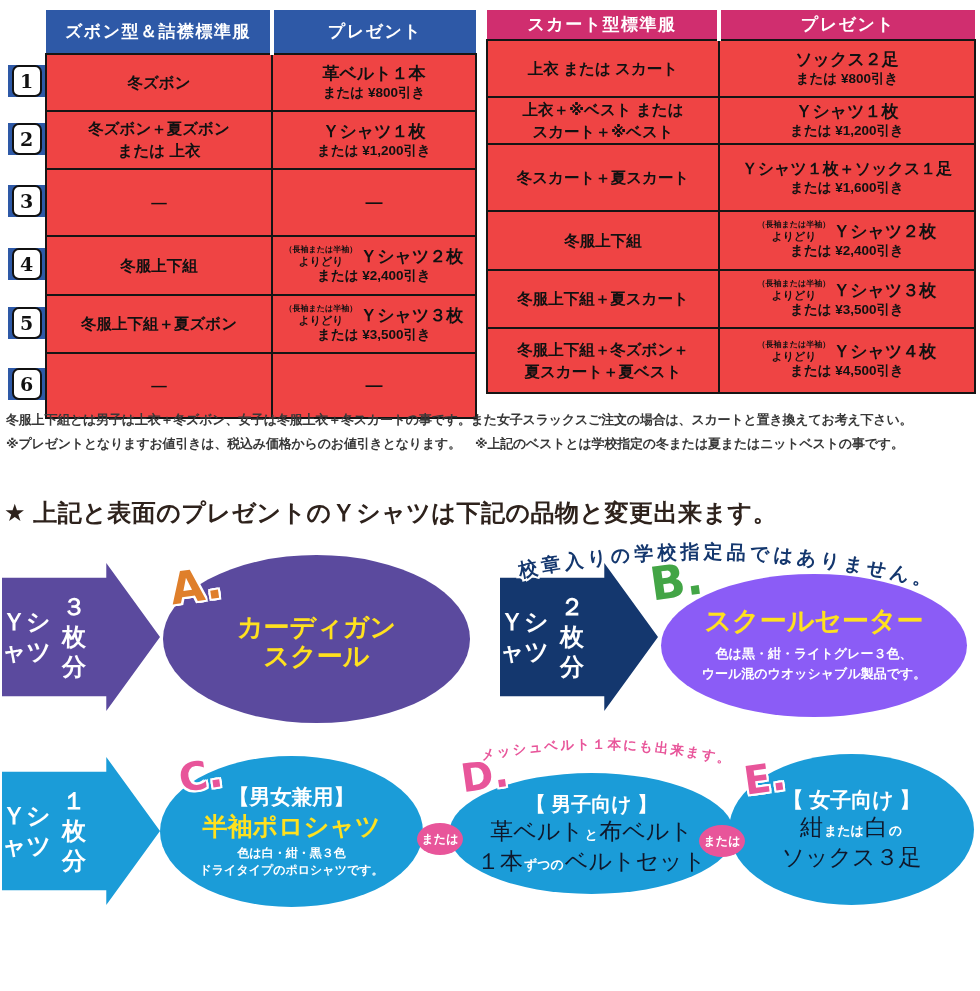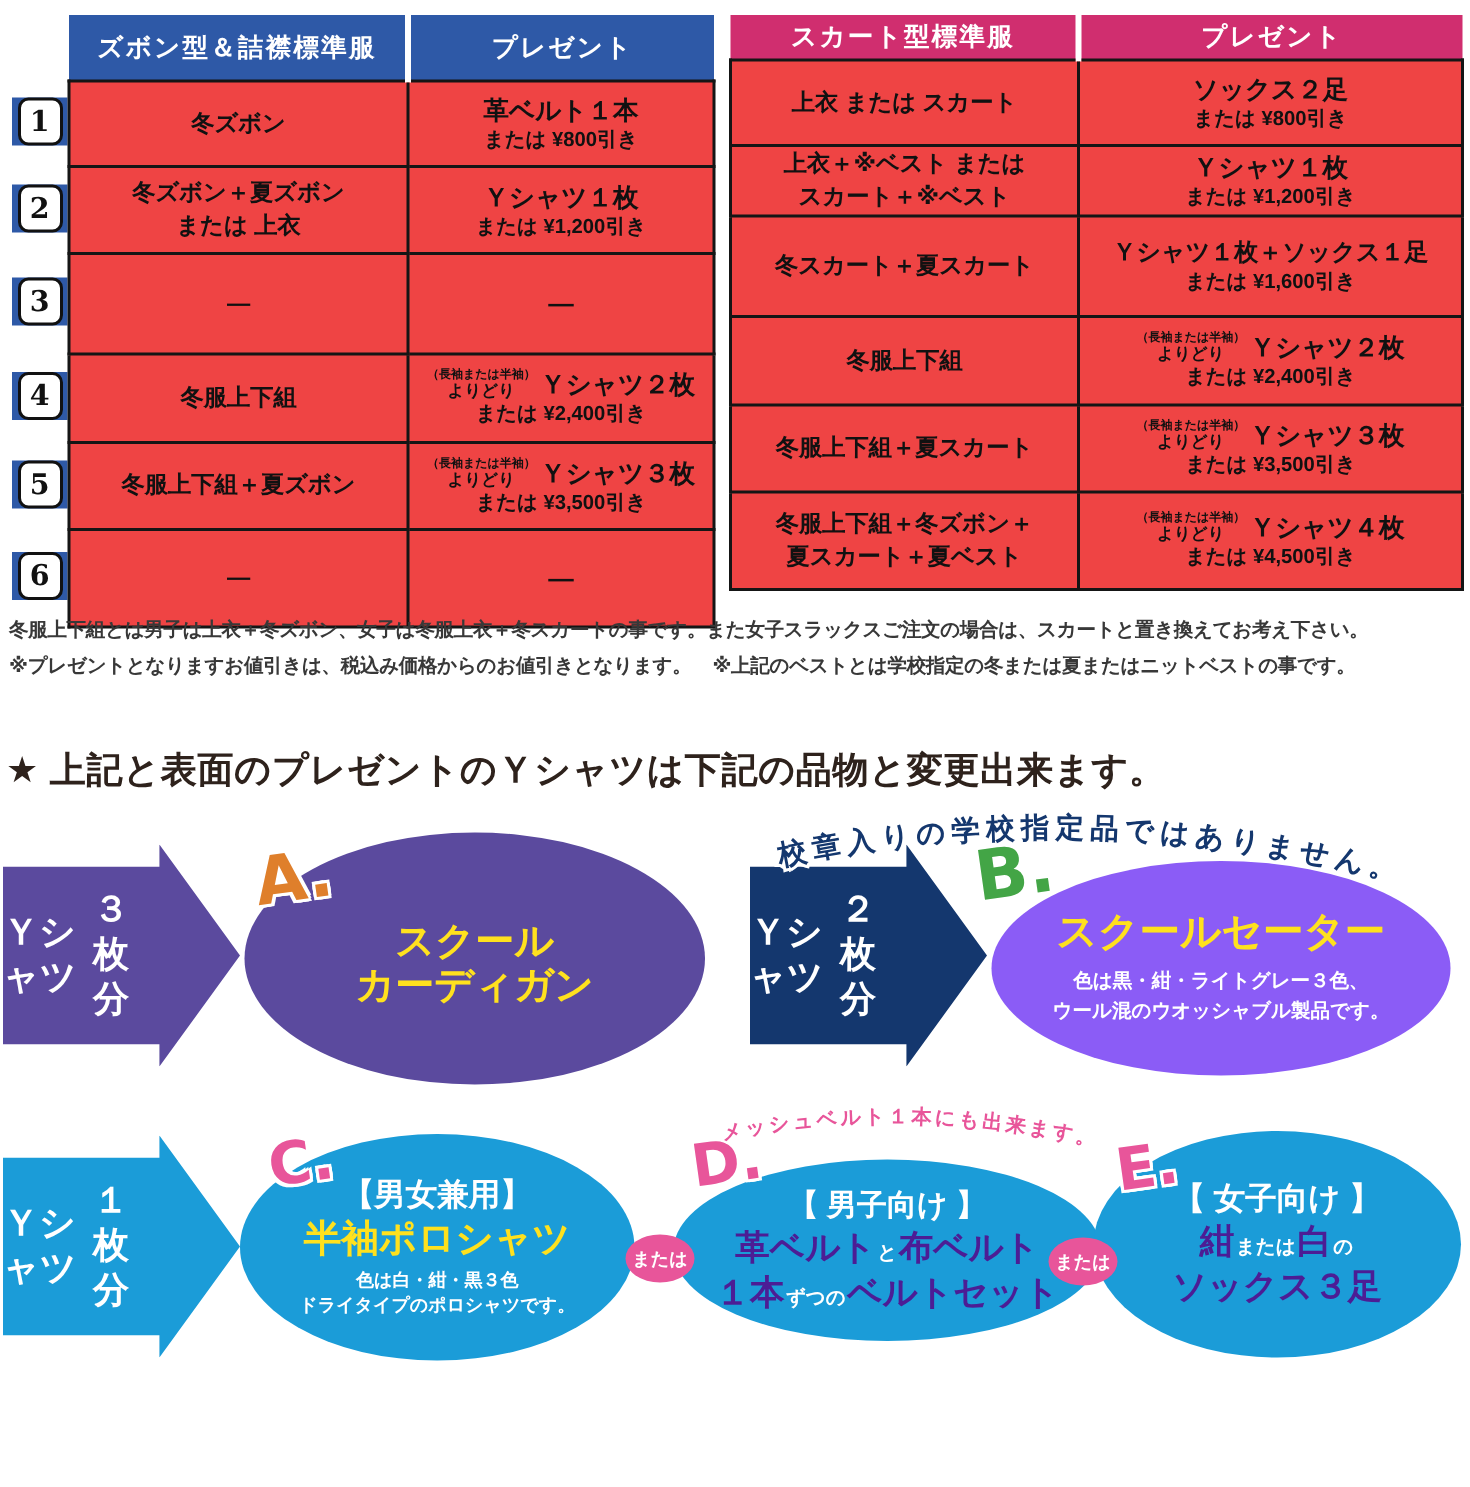--- a/index.html
+++ b/index.html
@@ -55,21 +55,21 @@
   .ov-title{color:#ffe11e;font-weight:900;}
   .ov-body{color:#fff;font-weight:bold;}
   .ov-tag{color:#fff;font-weight:900;font-size:21px;line-height:1.3;}
   #oval-a .ov-title{font-size:26px;line-height:1.1;margin-top:6px;}
   #oval-a .ov-body{font-size:12.5px;line-height:1.45;margin-top:7px;}
   #oval-b .ov-title{font-size:27px;line-height:1.1;}
   #oval-b .ov-body{font-size:13px;line-height:1.55;margin-top:7px;}
   #oval-c .ov-title{font-size:25px;line-height:1.2;}
   #oval-c .ov-body{font-size:12px;line-height:1.45;margin-top:4px;}
   .mixline{line-height:1.3;}
-  .mix-big{color:#4c1d95;font-size:23px;font-weight:700;}
+  .mix-big{color:#0f172a;font-size:23px;font-weight:400;}
   .mix-small{color:#fff;font-size:13px;font-weight:bold;margin:0 1px;}
 
   
   .blk-letter{position:absolute;font-weight:900;z-index:6;transform:rotate(-8deg);
               font-family:"DejaVu Sans",sans-serif;
               text-shadow:-2px -2px 0 #fff,2px -2px 0 #fff,-2px 2px 0 #fff,2px 2px 0 #fff,0 2px 0 #fff,0 -2px 0 #fff,2px 0 0 #fff,-2px 0 0 #fff;}
   #letter-a{left:170px;top:560px;font-size:44px;color:#df7f2b;}
   #letter-b{left:650px;top:554px;font-size:46px;color:#43a546;}
   #letter-c{left:179px;top:753px;font-size:39px;color:#e8559a;}
   #letter-d{left:461px;top:753px;font-size:39px;color:#e8559a;}
@@ -317,22 +317,22 @@
   <div class="heading">★ 上記と表面のプレゼントのＹシャツは下記の品物と変更出来ます。</div>
 
   <div class="arrow arrow-purple" id="arrow-a" style="left:2px;top:563px;">
     <div class="arrow-text">
       <div>Ｙシャツ</div>
       <div>３枚分</div>
     </div>
   </div>
   <div class="oval" id="oval-a">
     <div class="ov-title">
+      <div>カーディガン</div>
       <div>スクール</div>
-      <div>カーディガン</div>
     </div>
   </div>
   <div class="blk-letter" id="letter-a">A.</div>
 
   <div class="arrow arrow-navy" id="arrow-b" style="left:500px;top:563px;">
     <div class="arrow-text">
       <div>Ｙシャツ</div>
       <div>２枚分</div>
     </div>
   </div>

